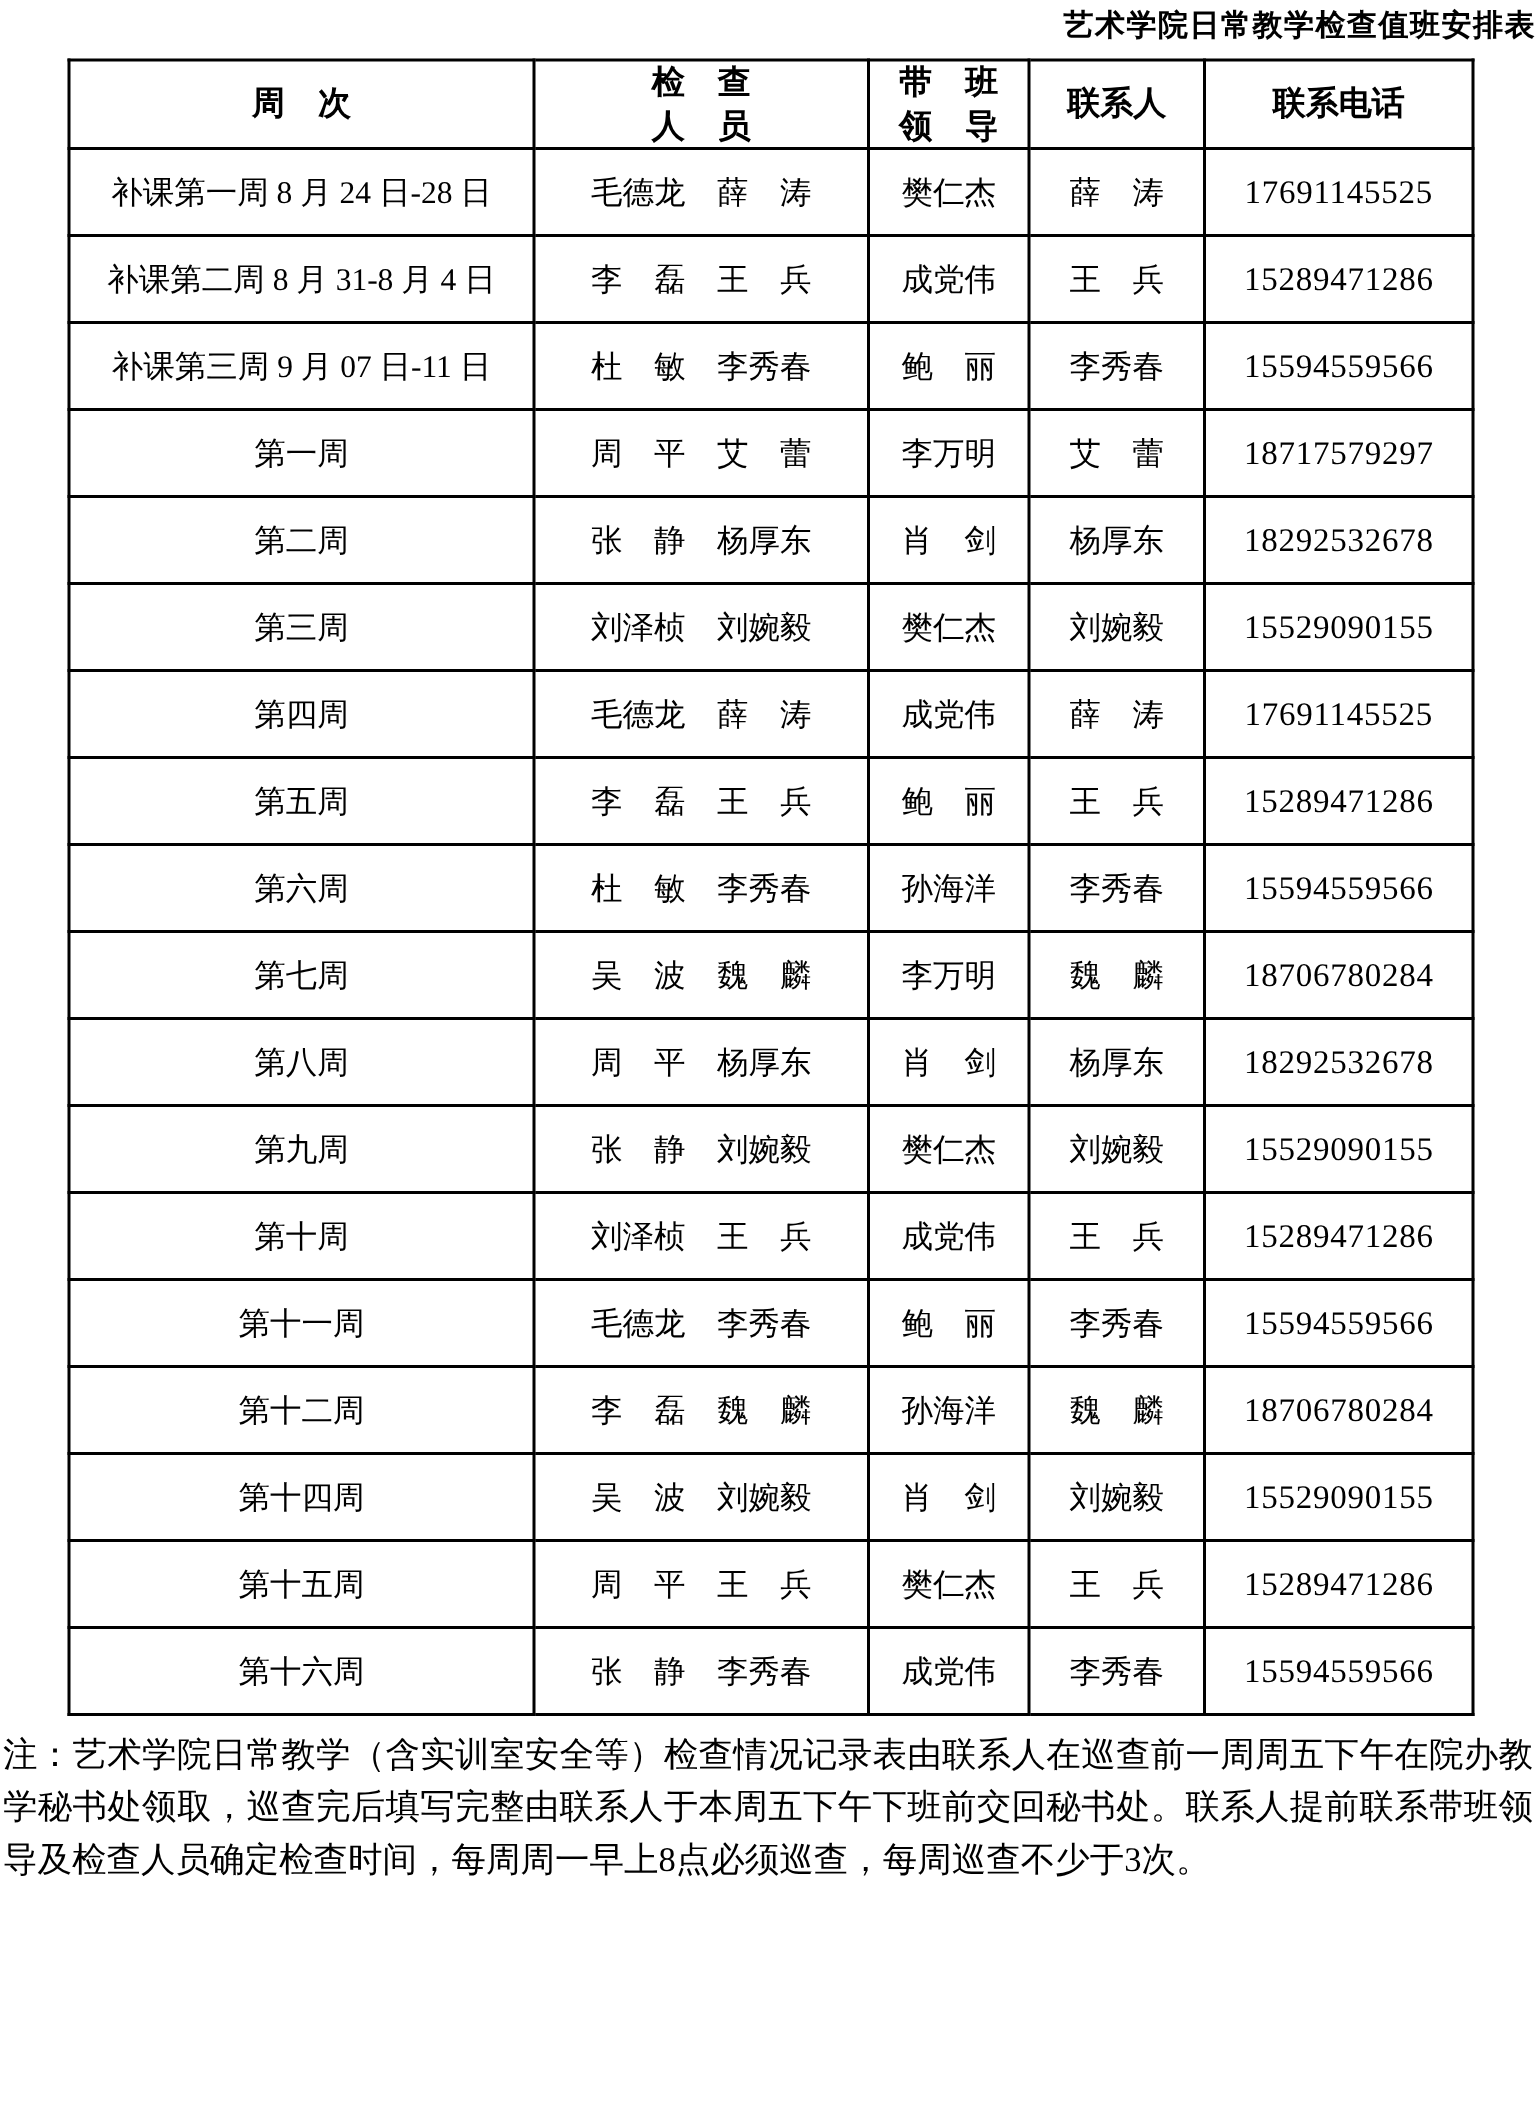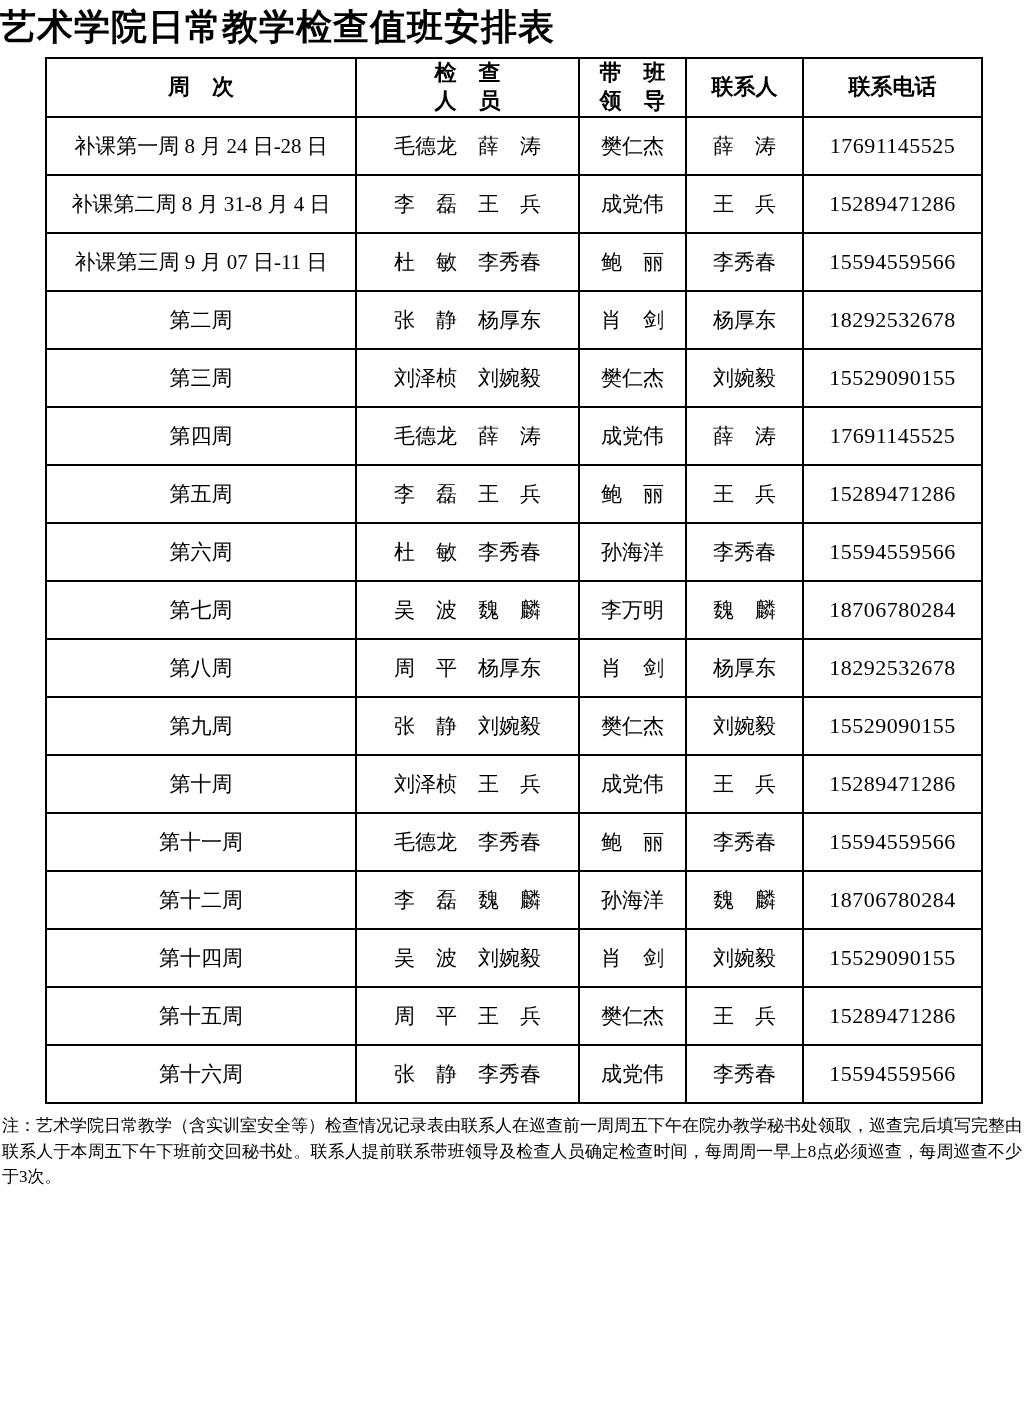--- a/index.html
+++ b/index.html
@@ -14,24 +14,24 @@
     font-family: "Liberation Serif", "DejaVu Serif", serif;
     overflow: hidden;
   }
   .page {
     width: 1024px;
     height: 1404px;
     position: relative;
   }
   .doc-title {
     margin: 8px 0 9px 0;
-    text-align: left;
-    font-size: 36px;
+    text-align: right;
+    font-size: 20px;
     font-weight: bold;
-    font-family: Liberation Serif, serif;
+    font-family: Liberation Mono, monospace;
     letter-spacing: 1px;
     line-height: 1.1;
   }
   table.duty-table {
     border-collapse: collapse;
     table-layout: fixed;
     margin-left: 45px;
     width: 936px;
     border-radius: 16px;
   }
@@ -54,21 +54,21 @@
     height: 56px;
     font-size: 21px;
   }
   table.duty-table tbody td.phone-cell {
     font-size: 22px;
     letter-spacing: 0.5px;
     margin-top: 36px;
   }
   .footnote {
     margin: 9px 2px 0 2px;
-    font-size: 17px;
+    font-size: 23px;
     line-height: 1.52;
     text-align: justify;
     text-justify: inter-ideograph;
   }
 </style>
 </head>
 <body>
 
 <div class="page">
 
@@ -109,20 +109,27 @@
           <td class="phone-cell">15289471286</td>
         </tr>
         <tr>
           <td>补课第三周 9 月 07 日-11 日</td>
           <td>杜　敏　李秀春</td>
           <td>鲍　丽</td>
           <td>李秀春</td>
           <td class="phone-cell">15594559566</td>
         </tr>
         <tr>
+          <td>第一周</td>
+          <td>周　平　艾　蕾</td>
+          <td>李万明</td>
+          <td>艾　蕾</td>
+          <td class="phone-cell">18717579297</td>
+        </tr>
+        <tr>
           <td>第二周</td>
           <td>张　静　杨厚东</td>
           <td>肖　剑</td>
           <td>杨厚东</td>
           <td class="phone-cell">18292532678</td>
         </tr>
         <tr>
           <td>第三周</td>
           <td>刘泽桢　刘婉毅</td>
           <td>樊仁杰</td>

